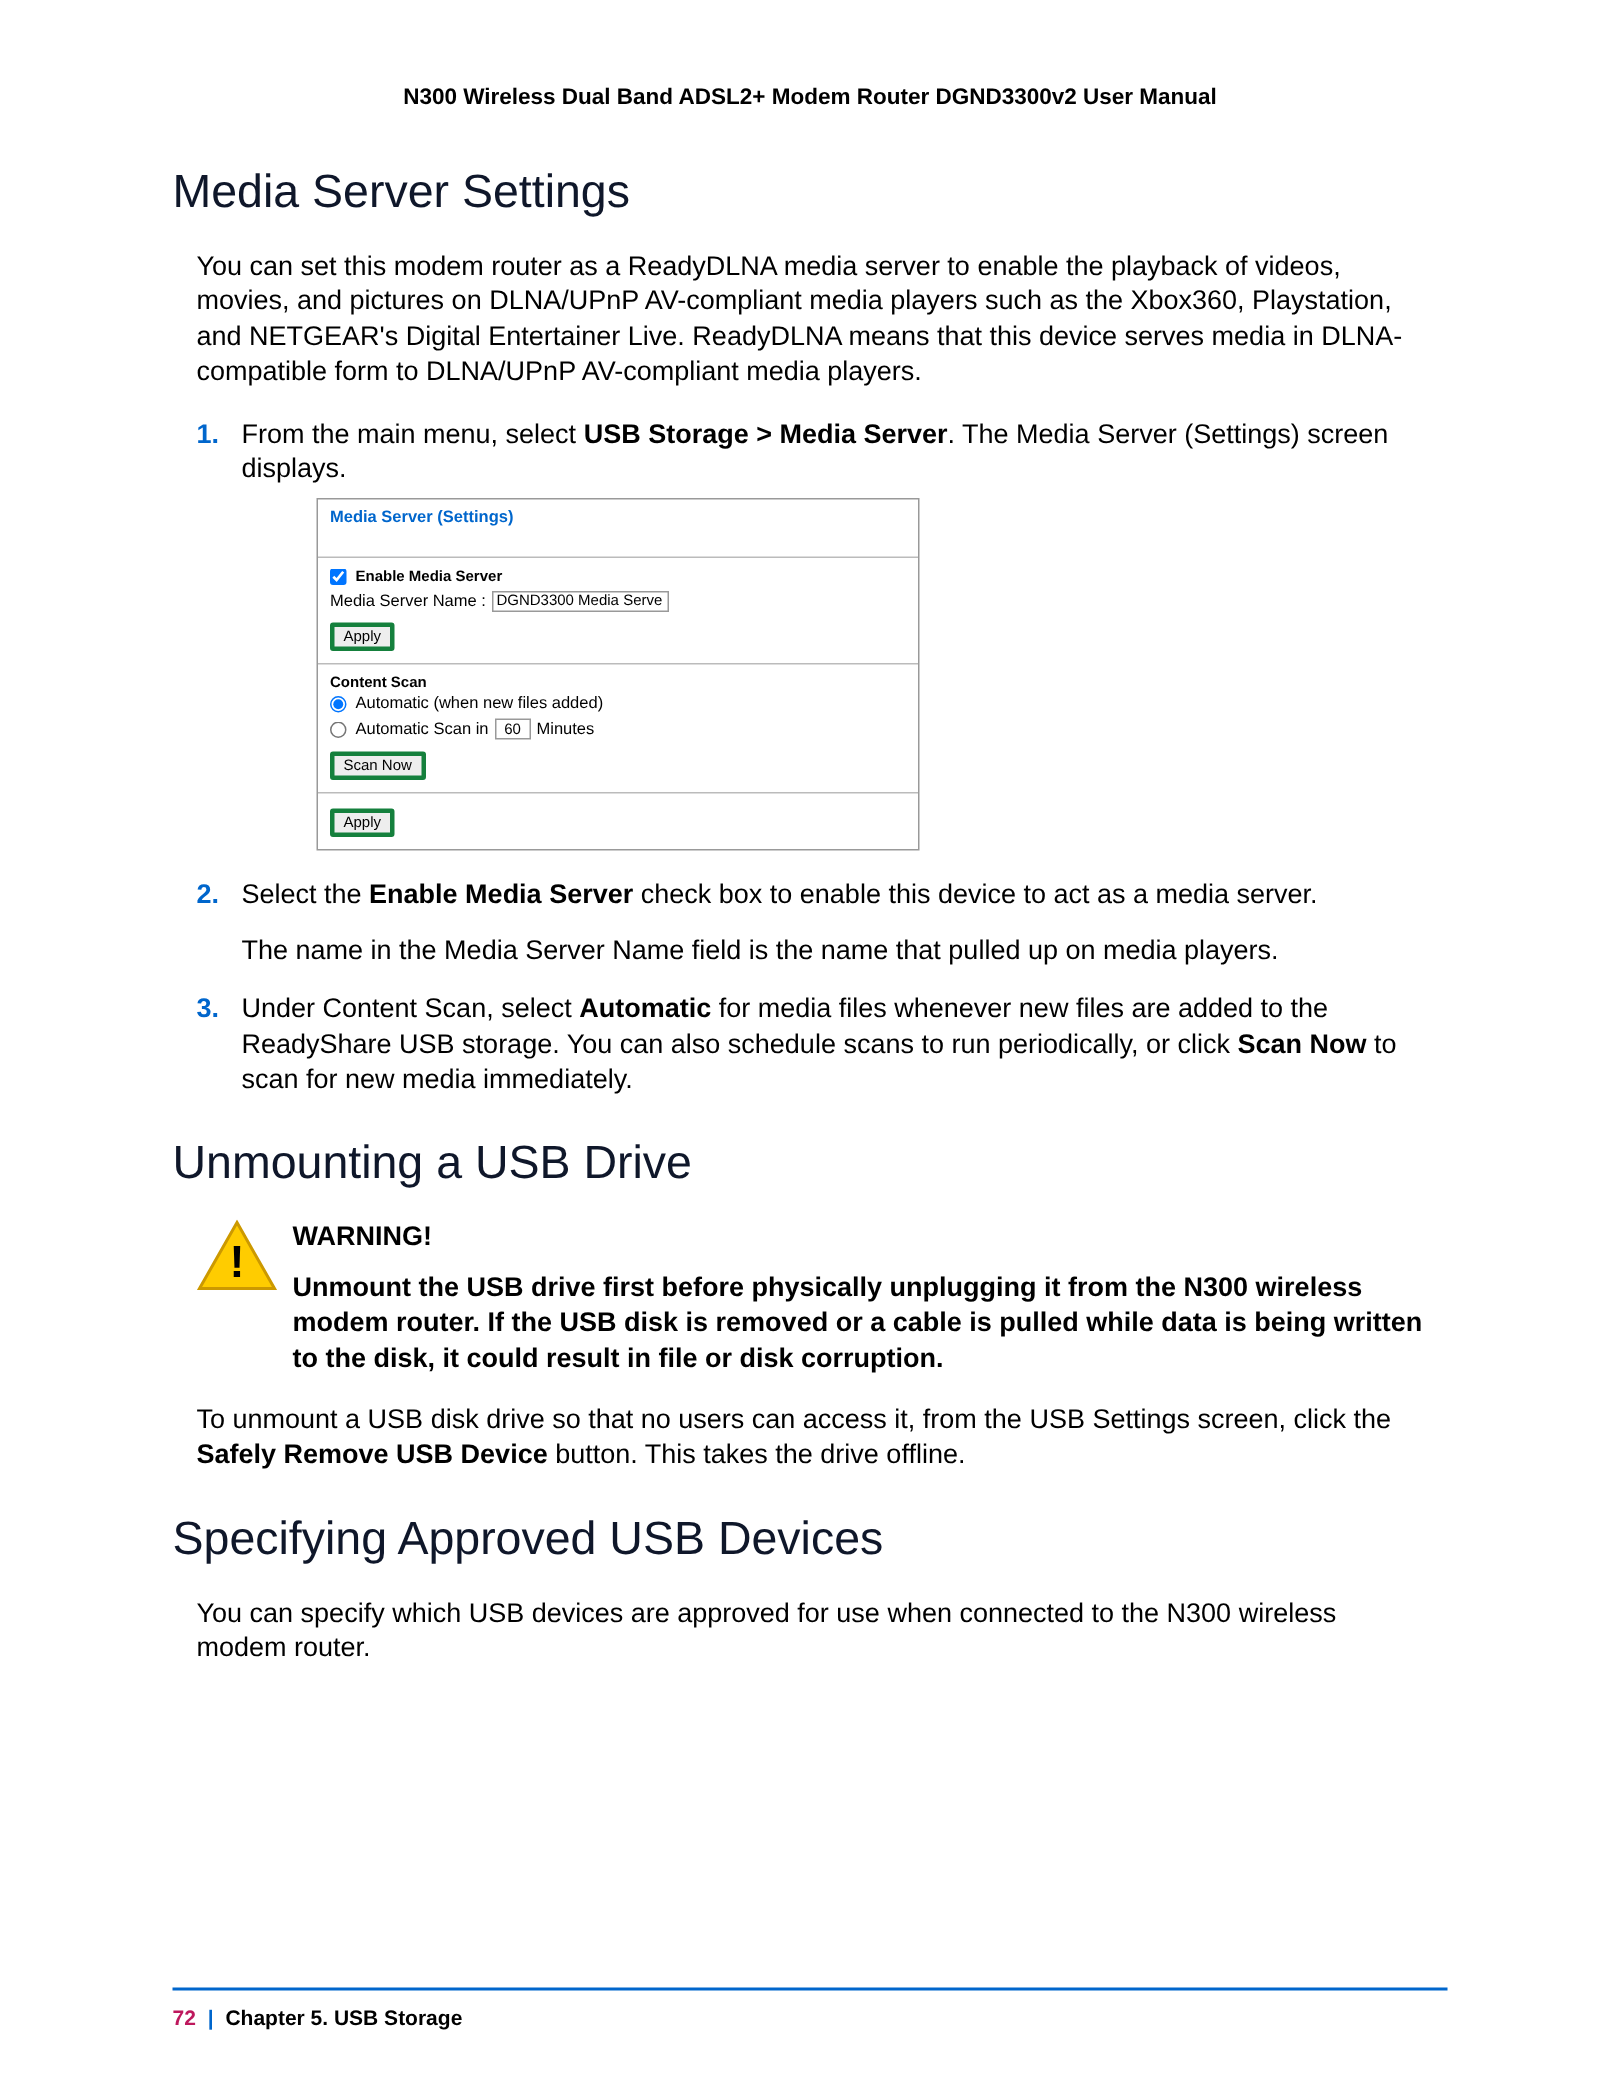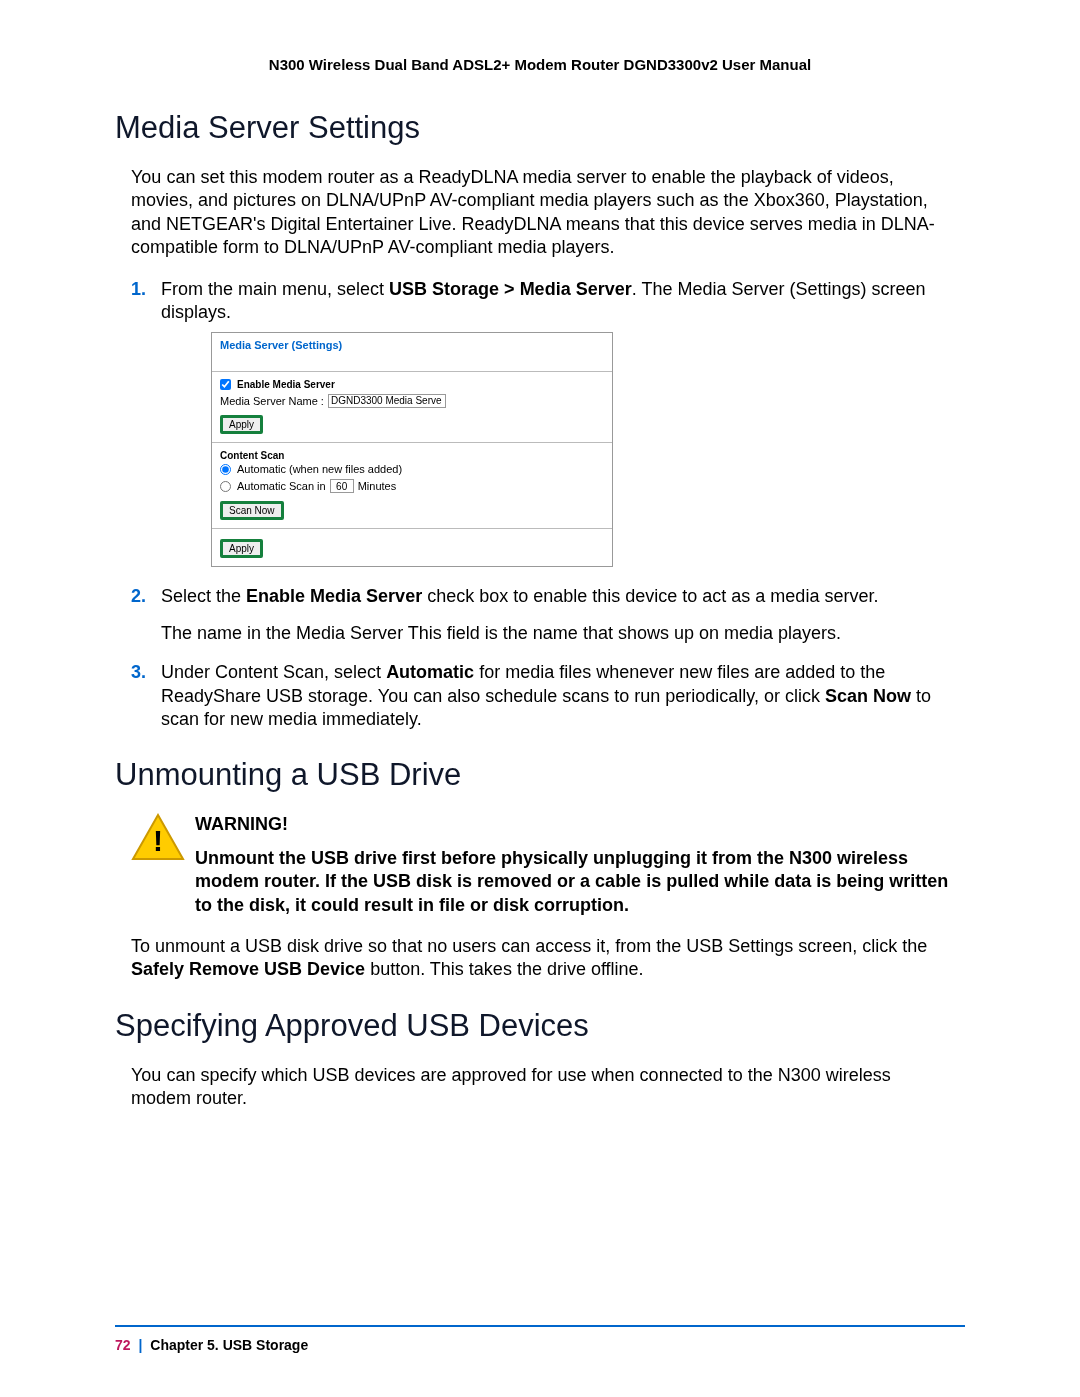--- a/index.html
+++ b/index.html
@@ -197,21 +197,21 @@
           <button class="ui-btn">Scan Now</button>
         </div>
         <div class="ui-sec">
           <button class="ui-btn">Apply</button>
         </div>
       </div>
     </li>
 
     <li>
       <span>Select the </span><b>Enable Media Server</b><span> check box to enable this device to act as a media server.</span>
-      <div class="sub">The name in the Media Server This field is the name that shows up on media players.</div>
+      <div class="sub">The name in the Media Server Name field is the name that pulled up on media players.</div>
     </li>
 
     <li>
       <span>Under Content Scan, select </span><b>Automatic</b><span> for media files whenever new files are added to the ReadyShare USB storage. You can also schedule scans to run periodically, or click </span><b>Scan Now</b><span> to scan for new media immediately.</span>
     </li>
   </ol>
 
   <h1 class="section" style="margin-top:26px">Unmounting a USB Drive</h1>
 
   <div class="warn-block">

